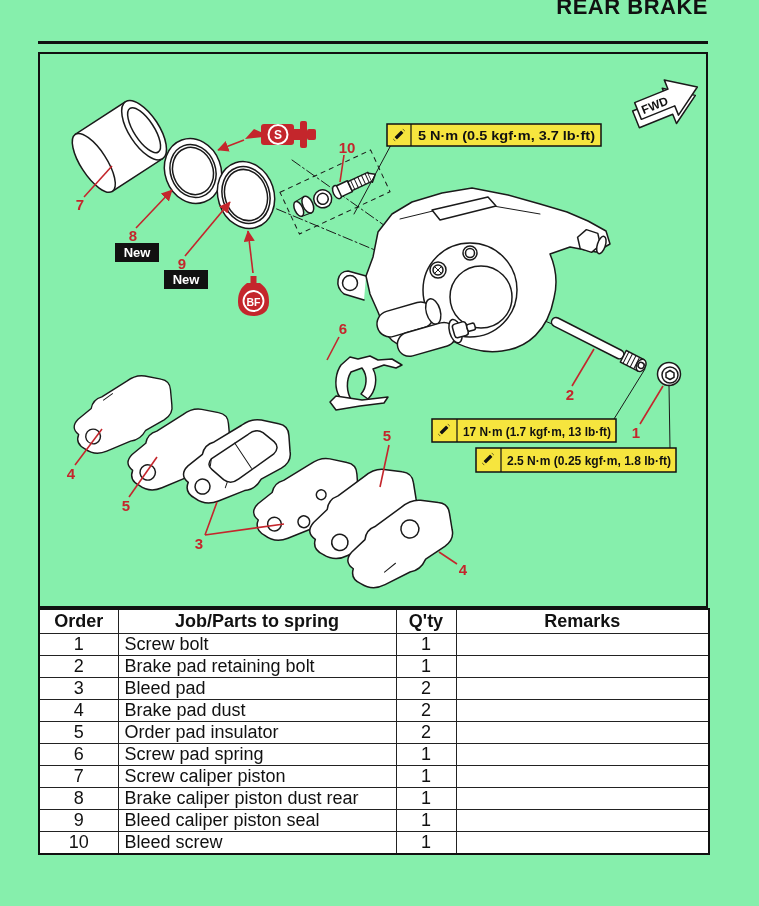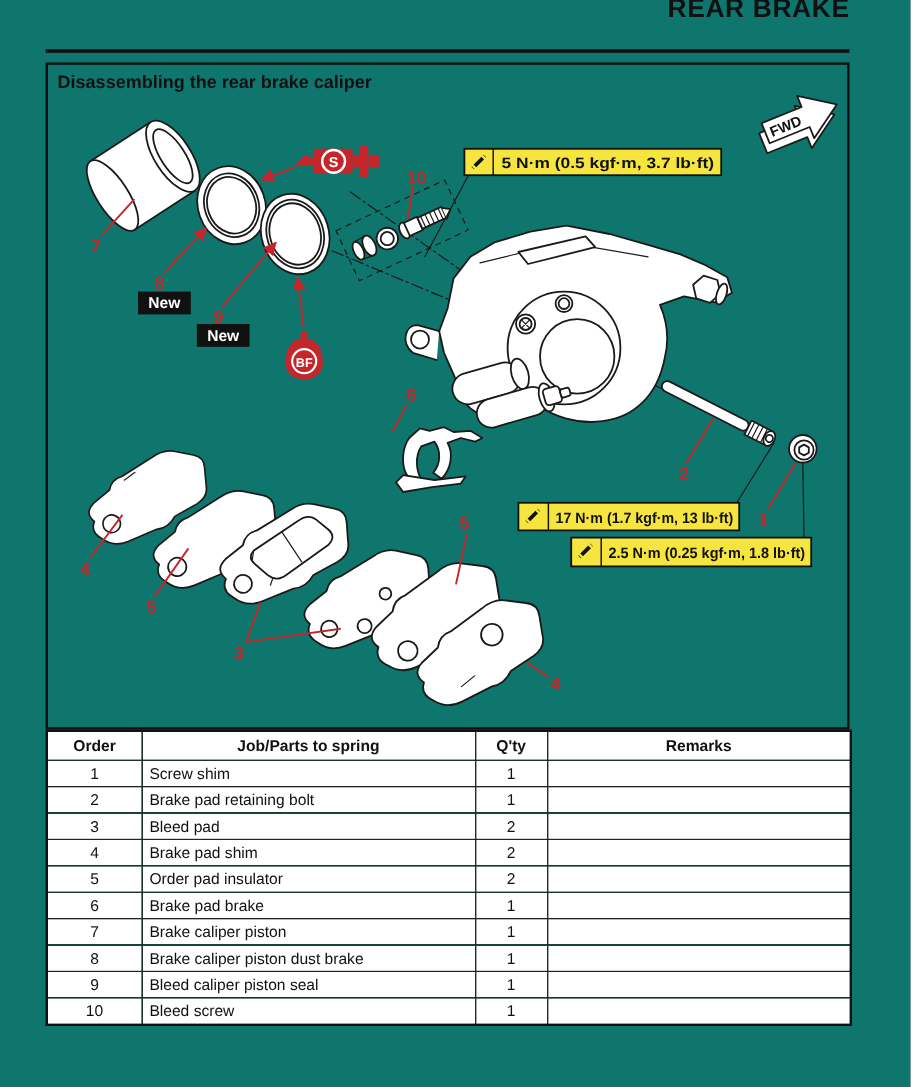--- a/index.html
+++ b/index.html
@@ -1,49 +1,48 @@
 <!DOCTYPE html>
 <html><head>
 <meta charset="utf-8">
 <style>
   html,body{margin:0;padding:0;background:#fff;}
-  .page{position:relative;width:759px;height:906px;background:#0f766e;overflow:hidden;
+  .page{position:relative;width:759px;height:906px;background:#86efac;overflow:hidden;
         font-family:"Liberation Sans",sans-serif;color:#111;}
   .hdr{position:absolute;top:-6px;left:0;width:708px;text-align:right;
        font-size:22px;font-weight:bold;letter-spacing:.5px;}
   .rule{position:absolute;left:38px;top:41px;width:670px;height:3px;background:#111;}
   .diagbox{position:absolute;left:38px;top:52px;width:666px;height:552px;border:2px solid #111;}
   .sect{position:absolute;left:8px;top:6px;font-size:15px;font-weight:bold;}
   .diagbox svg{position:absolute;left:0;top:0;}
   svg text{font-family:"Liberation Sans",sans-serif;}
   .callout{fill:#c4262c;font-weight:bold;font-size:15px;text-anchor:middle;}
   .newtxt{fill:#fff;font-weight:bold;font-size:13px;text-anchor:middle;}
   .torquetxt{font-weight:bold;font-size:12.5px;fill:#111;}
   .line{stroke:#1a1a1a;stroke-width:1.5;fill:#fff;stroke-linejoin:round;stroke-linecap:round;}
   .thin{stroke:#1a1a1a;stroke-width:1;fill:none;stroke-linecap:round;}
   .red{stroke:#c4262c;stroke-width:1.6;fill:none;}
   .redfill{fill:#c4262c;stroke:none;}
   table.parts{position:absolute;left:38px;top:608px;width:670px;border-collapse:collapse;
-       font-size:13px;table-layout:fixed;}
+       font-size:18px;table-layout:fixed;}
   table.parts th,table.parts td{border:1px solid #222;padding:0 6px;height:21px;
        white-space:nowrap;overflow:hidden;background:#fff;}
   table.parts th{height:23px;font-weight:bold;text-align:center;border-top:2px solid #111;}
   table.parts{border:2px solid #111;}
   td.c{text-align:center;}
 </style>
 </head>
 <body>
 
 <div class="page">
 
   <div class="hdr">REAR BRAKE</div>
   <div class="rule"></div>
 
   <div class="diagbox">
-    <div class="sect">Disassembling the rear brake caliper</div>
 
     <svg width="666" height="550" viewBox="0 0 666 550">
       <defs>
         <marker id="ra" markerWidth="8" markerHeight="8" refX="6.5" refY="3.5" orient="auto">
           <path d="M0,0 L7,3.5 L0,7 Z" fill="#c4262c"></path>
         </marker>
       </defs>
 
       <path class="thin" d="M220,148 L560,290" stroke-dasharray="10 3 2 3"></path>
       <path class="thin" d="M252,106 L348,174" stroke-dasharray="10 3 2 3"></path>
@@ -267,63 +266,63 @@
       <tr>
         <th>Order</th>
         <th>Job/Parts to spring</th>
         <th>Q'ty</th>
         <th>Remarks</th>
       </tr>
     </thead>
     <tbody>
       <tr>
           <td class="c">1</td>
-          <td>Screw shim</td>
+          <td>Screw bolt</td>
           <td class="c">1</td>
           <td></td>
         </tr>
       <tr>
           <td class="c">2</td>
           <td>Brake pad retaining bolt</td>
           <td class="c">1</td>
           <td></td>
         </tr>
       <tr>
           <td class="c">3</td>
           <td>Bleed pad</td>
           <td class="c">2</td>
           <td></td>
         </tr>
       <tr>
           <td class="c">4</td>
-          <td>Brake pad shim</td>
+          <td>Brake pad dust</td>
           <td class="c">2</td>
           <td></td>
         </tr>
       <tr>
           <td class="c">5</td>
           <td>Order pad insulator</td>
           <td class="c">2</td>
           <td></td>
         </tr>
       <tr>
           <td class="c">6</td>
-          <td>Brake pad brake</td>
+          <td>Screw pad spring</td>
           <td class="c">1</td>
           <td></td>
         </tr>
       <tr>
           <td class="c">7</td>
-          <td>Brake caliper piston</td>
+          <td>Screw caliper piston</td>
           <td class="c">1</td>
           <td></td>
         </tr>
       <tr>
           <td class="c">8</td>
-          <td>Brake caliper piston dust brake</td>
+          <td>Brake caliper piston dust rear</td>
           <td class="c">1</td>
           <td></td>
         </tr>
       <tr>
           <td class="c">9</td>
           <td>Bleed caliper piston seal</td>
           <td class="c">1</td>
           <td></td>
         </tr>
       <tr>

